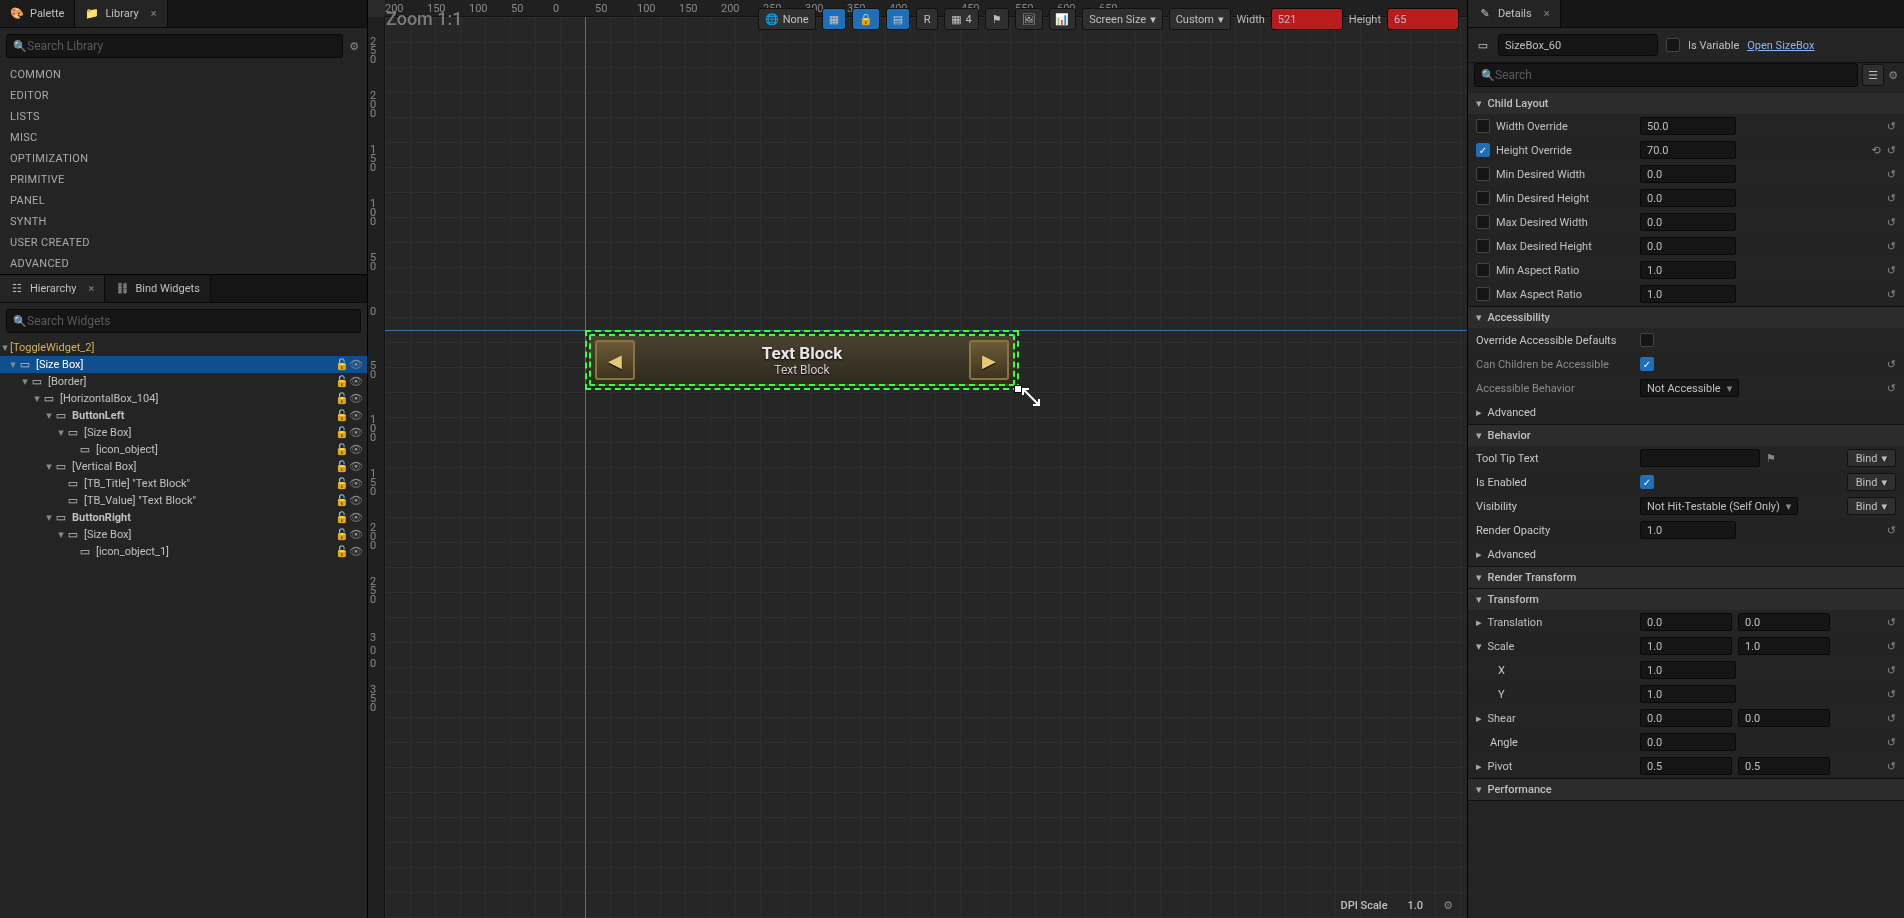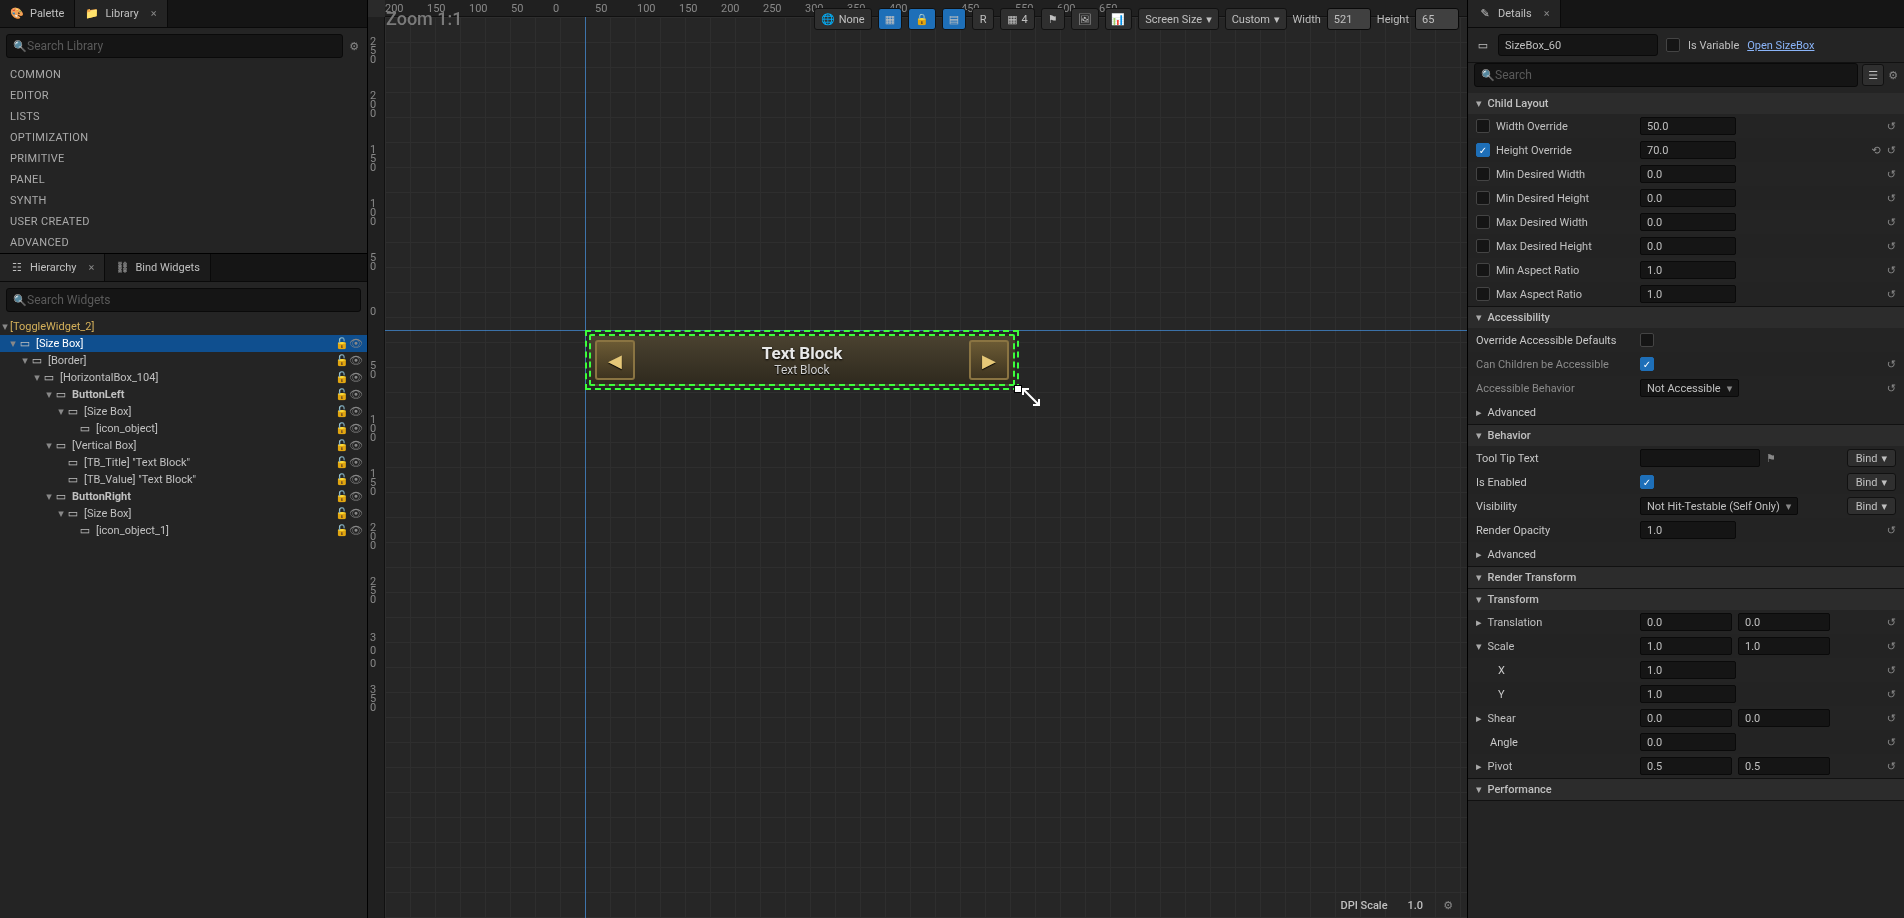--- a/index.html
+++ b/index.html
@@ -39,21 +39,21 @@
 .hrow.bold .nm{font-weight:bold}
 .hrow.root .nm{color:#d4b05a}
 .indent{display:inline-block}
 
 
 .vp-top{position:absolute;top:0;left:0;right:0;height:48px}
 .zoom{position:absolute;left:18px;top:8px;font-size:18px;color:#7a7a7a;font-weight:500}
 .toolbar{position:absolute;right:8px;top:6px;display:flex;align-items:center;gap:6px;background:rgba(20,20,20,0.0);height:26px}
 .tbtn{height:22px;min-width:22px;padding:0 6px;display:flex;align-items:center;justify-content:center;background:#2f2f2f;border:1px solid #111;border-radius:3px;gap:4px}
 .tbtn.active{background:#1e6fb8}
-.tinput{height:22px;background:#404040;border:1px solid #0a0a0a;border-radius:3px;color:#c0c0c0;padding:0 6px;width:44px}
+.tinput{height:22px;background:#b91c1c;border:1px solid #0a0a0a;border-radius:3px;color:#c0c0c0;padding:0 6px;width:72px}
 .tlabel{color:#bbb}
 .ruler-h{position:absolute;top:0;left:17px;right:0;height:17px;background:#202020;border-bottom:1px solid #111;overflow:hidden}
 .ruler-v{position:absolute;top:17px;left:0;bottom:0;width:17px;background:#202020;border-right:1px solid #111;overflow:hidden}
 .rt{position:absolute;font-size:11px;color:#888}
 .canvas{position:absolute;top:17px;left:17px;right:0;bottom:0;background:#262626;
   background-image:linear-gradient(#2e2e2e 1px,transparent 1px),linear-gradient(90deg,#2e2e2e 1px,transparent 1px);
   background-size:25px 25px}
 .origin-v{position:absolute;top:0;bottom:0;width:1px;background:#4aa3ff;opacity:.6}
 .origin-h{position:absolute;left:0;right:0;height:1px;background:#4aa3ff;opacity:.6}
 .widget-frame{position:absolute;border:2px dashed #3cff3c;padding:2px}
@@ -113,20 +113,21 @@
     <div class="searchbar" style="flex:1">
       <span class="ico">🔍</span>
       <input placeholder="Search Library" style="">
     </div>
     <span class="gear">⚙</span>
   </div>
   <div class="palette-body" id="pal-cats">
       <div class="pal-cat">COMMON</div>
       <div class="pal-cat">EDITOR</div>
       <div class="pal-cat">LISTS</div>
+      <div class="pal-cat">MISC</div>
       <div class="pal-cat">OPTIMIZATION</div>
       <div class="pal-cat">PRIMITIVE</div>
       <div class="pal-cat">PANEL</div>
       <div class="pal-cat">SYNTH</div>
       <div class="pal-cat">USER CREATED</div>
       <div class="pal-cat">ADVANCED</div>
     </div>
 
   <div class="hierarchy">
     <div class="panel-tabs">

